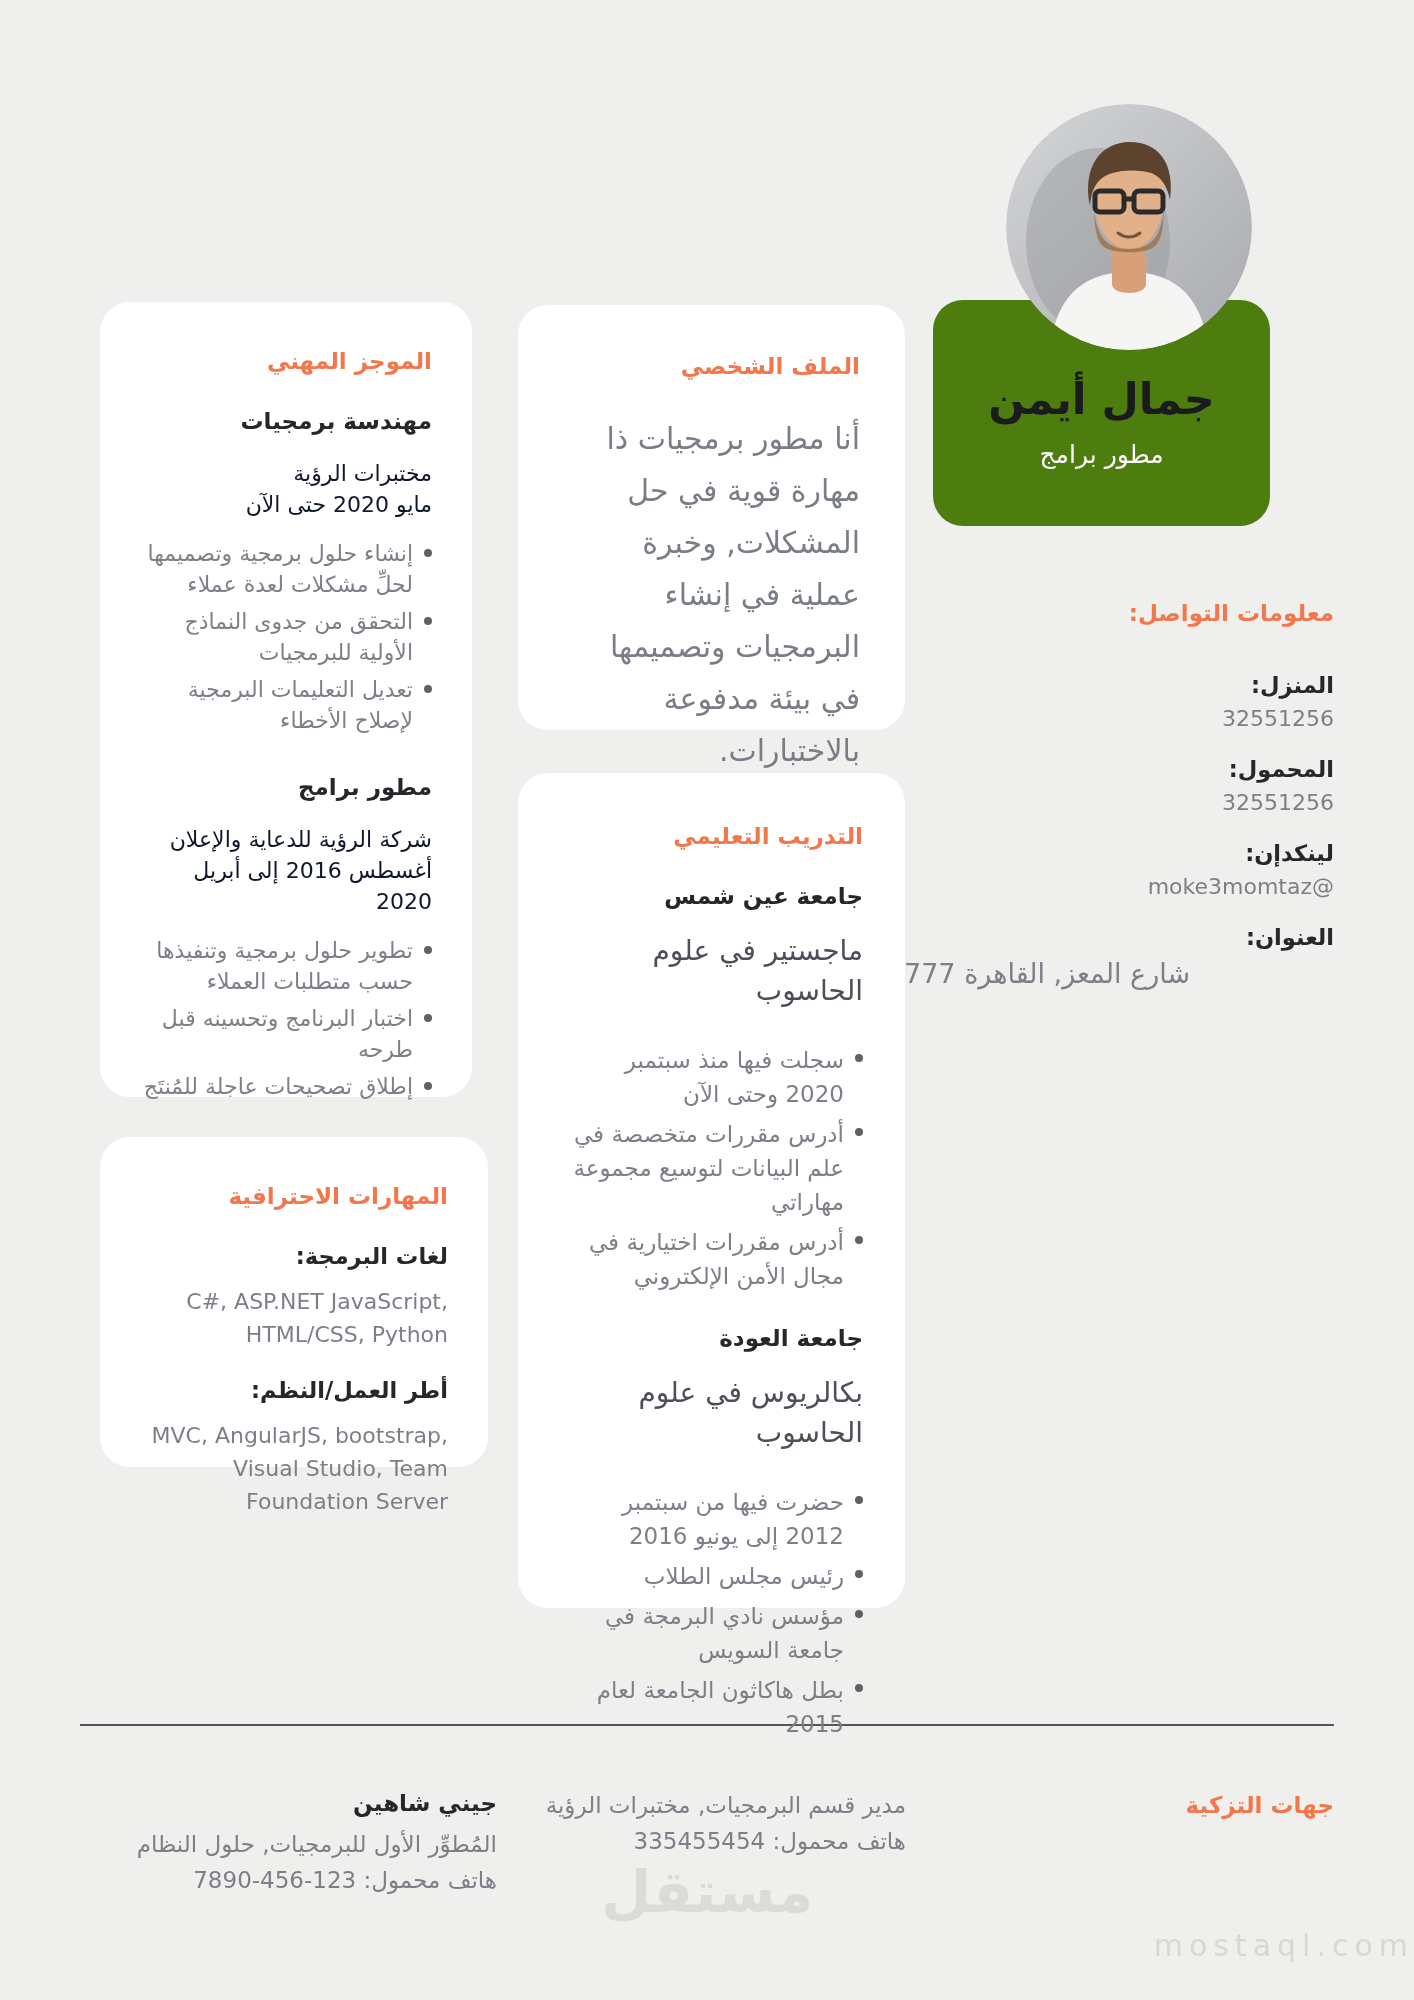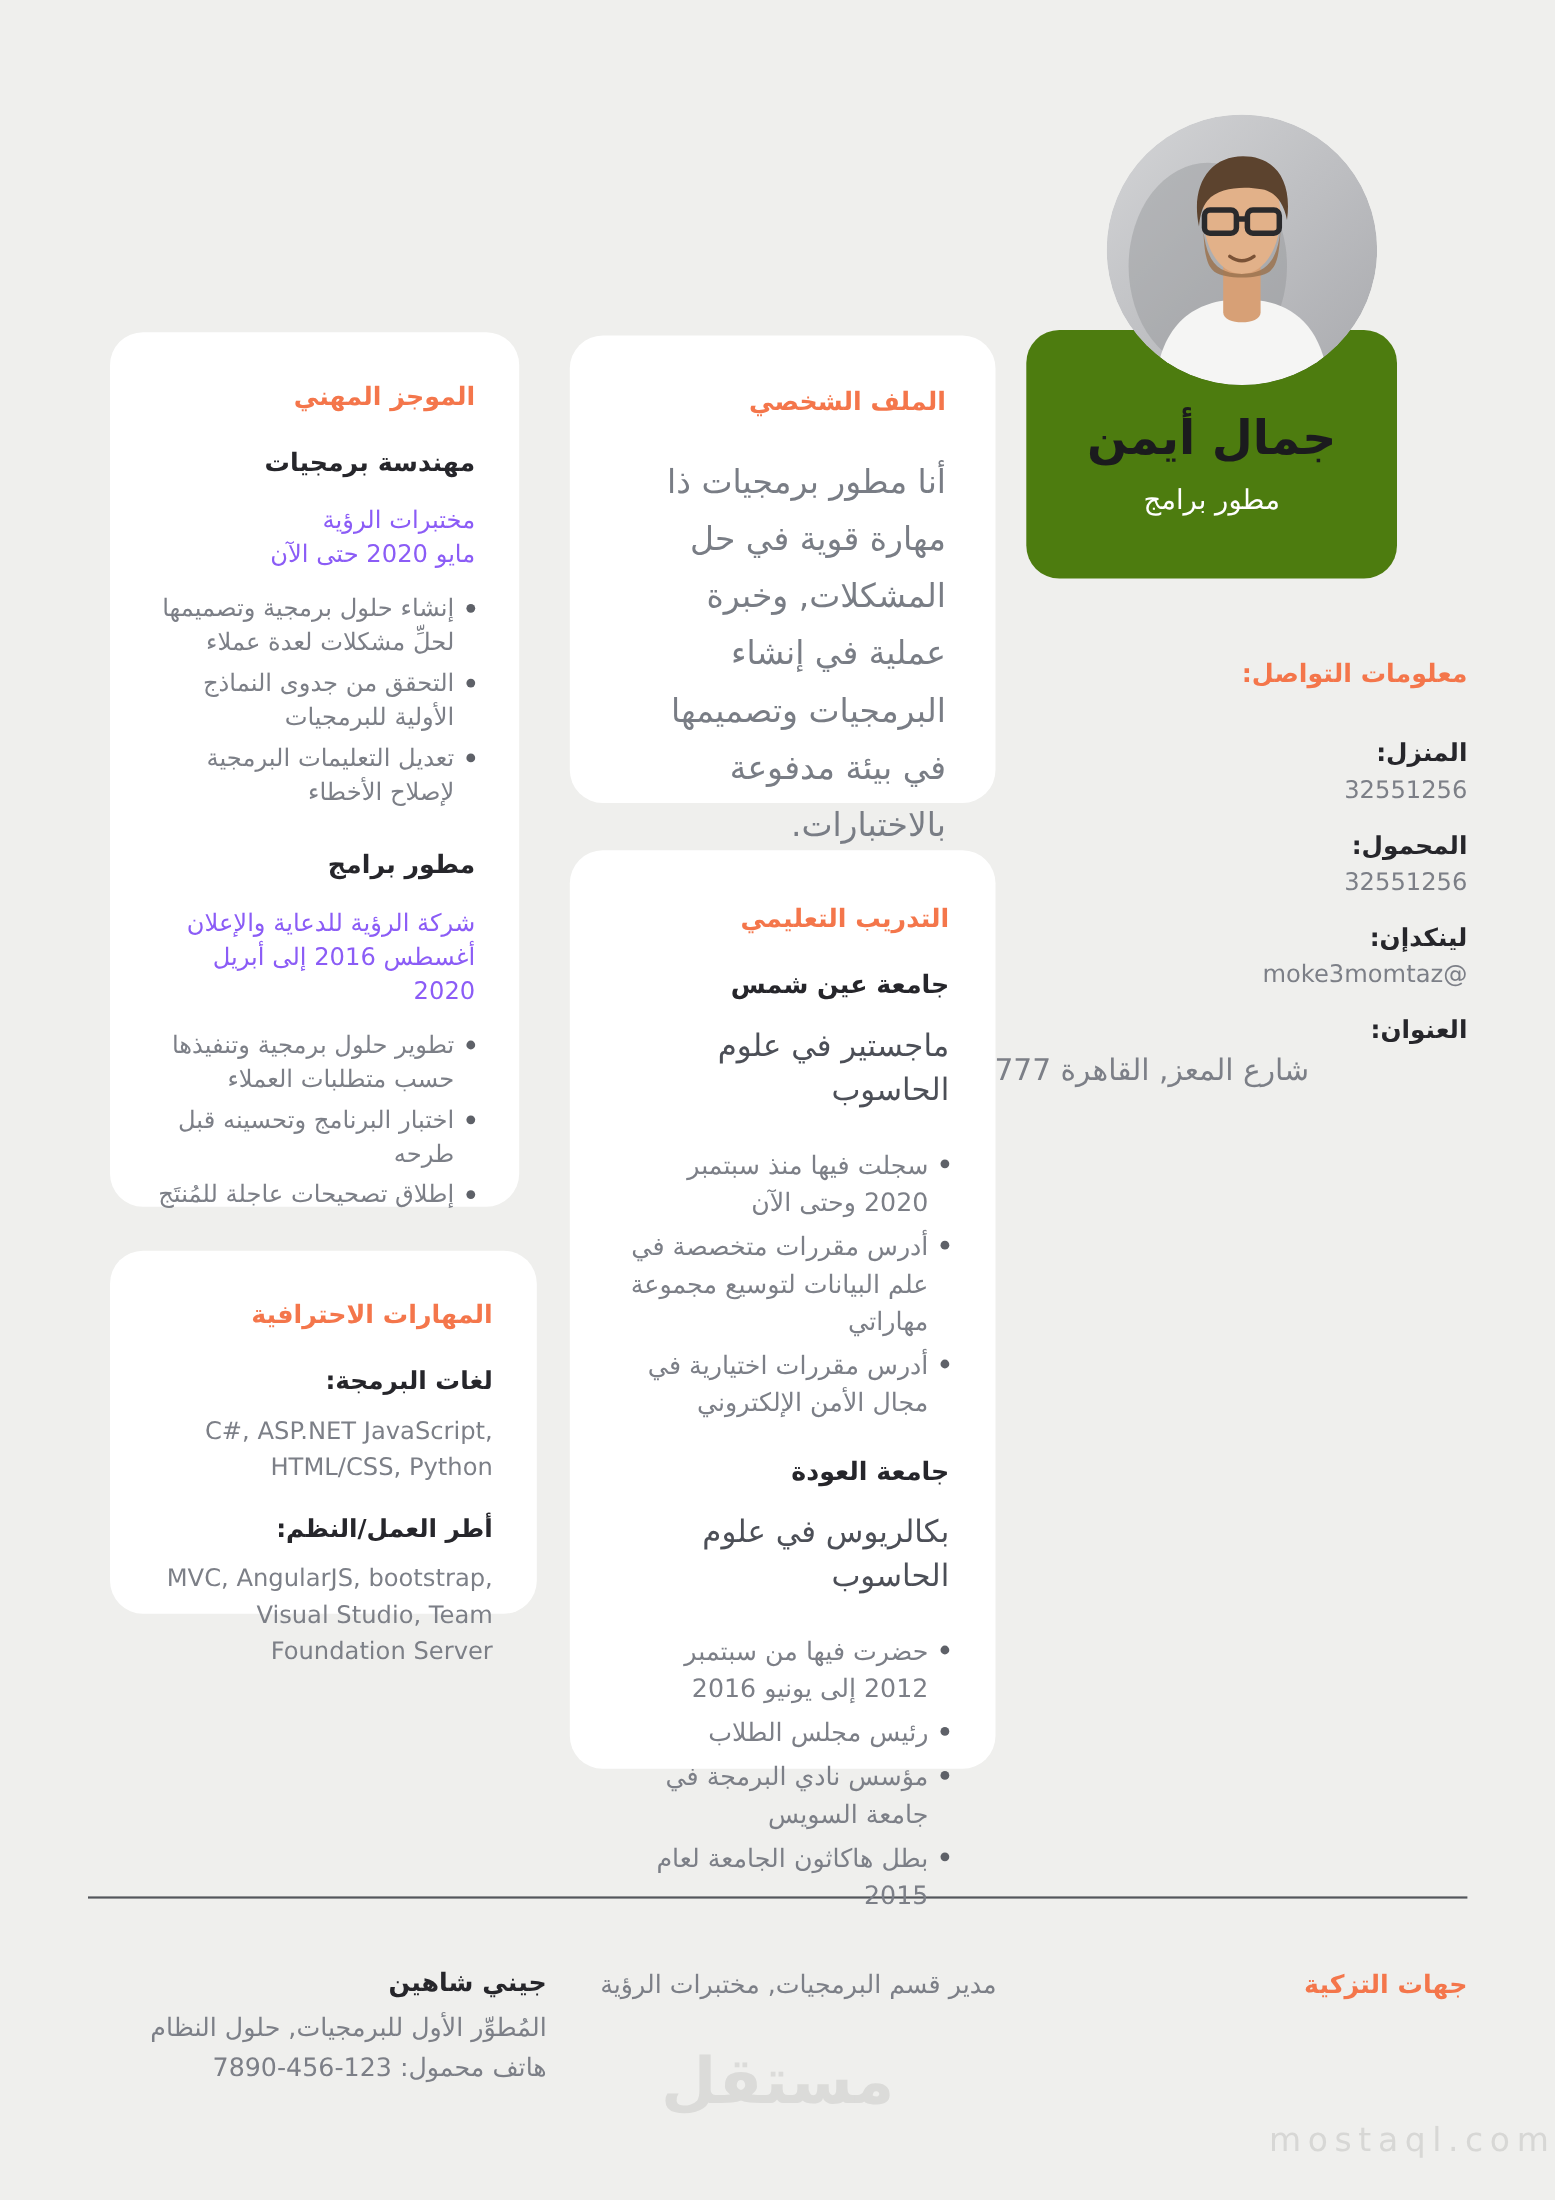--- a/index.html
+++ b/index.html
@@ -12,21 +12,21 @@
   .photo{position:absolute;left:1006px;top:104px;width:246px;height:246px;
     border-radius:50%;overflow:hidden;z-index:3;}
   .photo svg{display:block;}
   
   .name-box{position:absolute;left:933px;top:300px;width:337px;height:226px;
     background:#4d7c0f;border-radius:30px;z-index:2;text-align:center;}
   .name{margin:0;padding-top:74px;font-size:43px;font-weight:bold;color:#1B1B1E;}
   .role{margin-top:16px;font-size:25px;color:#ffffff;}
   
   .sec-heading{font-size:23px;font-weight:bold;color:#F4764B;}
-  .muted{color:#8b5cf6;}
+  .muted{color:#0f172a;}
   
   .contact{position:absolute;top:600px;right:80px;width:430px;z-index:1;}
   .contact .sec-heading{margin-bottom:46px;}
   .c-label{font-size:22.5px;font-weight:bold;color:#26262B;margin-bottom:8px;}
   .c-value{font-size:22px;color:#7C7F87;margin-bottom:25px;}
   .c-value.big{font-size:27px;margin-bottom:0;}
   
   .card{position:absolute;background:#ffffff;border-radius:30px;
     padding:46px 40px;box-sizing:border-box;text-align:right;z-index:1;}
   .card .sec-heading{margin-bottom:34px;}
@@ -226,20 +226,21 @@
       </ul>
     </div>
   </div>
 
   <div class="divider"></div>
 
   <div class="refs-heading sec-heading">جهات التزكية</div>
 
   <div class="ref ref-1">
     <div class="r-line">مدير قسم البرمجيات, مختبرات الرؤية</div>
+    <div class="r-line">هاتف محمول: 335455454</div>
   </div>
 
   <div class="ref ref-2">
     <div class="r-name">جيني شاهين</div>
     <div class="r-line">المُطوِّر الأول للبرمجيات, حلول النظام</div>
     <div class="r-line">هاتف محمول: 123-456-7890</div>
   </div>
 
   <div class="watermark">
     <div class="wm-ar">مستقل</div>

